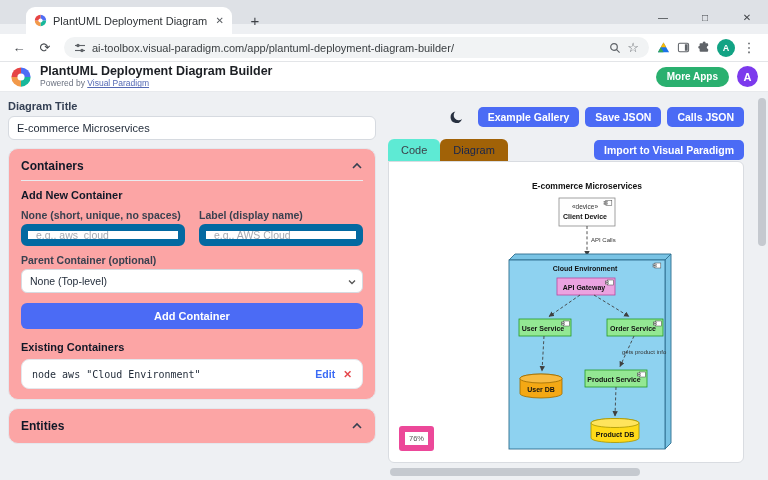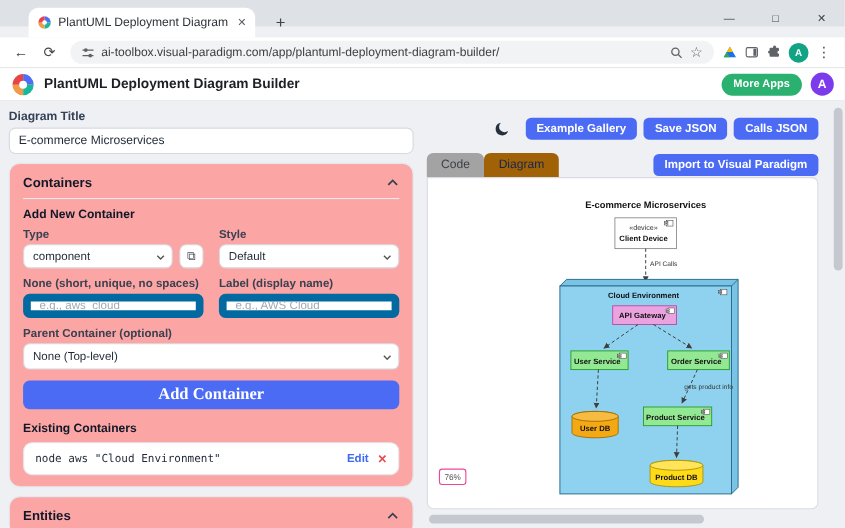--- a/index.html
+++ b/index.html
@@ -47,36 +47,36 @@
   .grid2 { display:grid; grid-template-columns:1fr 1fr; column-gap:14px; }
   .sm-label { font-size:10.5px; font-weight:700; color:#3a4150; margin-bottom:3px; }
   .sel { position:relative; height:22px; border:1px solid #d6dae0; border-radius:6px; background:#fff; font-size:10.5px; color:#1f2937; display:flex; align-items:center; padding:0 18px 0 8px; }
   .sel svg { position:absolute; right:6px; top:8px; }
   .sel.tall { height:24px; }
   .sm-input { width:100%; height:22px; border:7px solid #0369a1; border-radius:6px; background:#fff; padding:0 8px; font-size:10.5px; color:#1f2937; font-family:"Liberation Sans",sans-serif; }
   .sm-input::placeholder { color:#a3a9b2; }
   .type-row { display:flex; gap:6px; }
   .type-row .sel { flex:1; }
   .icon-btn { width:22px; height:22px; border:1px solid #d6dae0; border-radius:6px; background:#fff; display:flex; align-items:center; justify-content:center; }
-  .btn-primary { margin-top:10px; width:100%; height:26px; background:#4b6bf5; border-radius:6px; color:#fff; font-size:15px; font-weight:700; display:flex; align-items:center; justify-content:center;font-family:Liberation Serif, serif; }
+  .btn-primary { margin-top:10px; width:100%; height:26px; background:#4b6bf5; border-radius:6px; color:#fff; font-size:11px; font-weight:700; display:flex; align-items:center; justify-content:center; }
   .existing-item { background:#fff; border:1px solid #e4e7ec; border-radius:8px; height:30px; display:flex; align-items:center; padding:0 10px; gap:8px; }
   .existing-item .code { flex:1; font-family:"DejaVu Sans Mono",monospace; font-size:10px; color:#1f2937; }
   .existing-item .edit { font-size:10.5px; font-weight:700; color:#3b6bf5; text-decoration:none; }
   .existing-item .remove { font-size:10.5px; font-weight:700; color:#e5484d; }
 
   .right-col { position:absolute; left:388px; top:0; width:356px; padding-top:9px; }
   .toolbar { display:flex; justify-content:flex-end; align-items:center; gap:6px; height:32px; }
   .btn-blue { height:20px; line-height:20px; padding:0 10px; border-radius:5px; background:#4b6bf5; color:#fff; font-size:10.5px; font-weight:700; }
   .moon { margin-right:8px; display:flex; align-items:center; }
   .tabsrow { margin-top:6px; height:22px; display:flex; align-items:flex-end; }
-  .ptab { height:22px; line-height:22px; padding:0 13px; font-size:11px; color:#3c4149; border-radius:6px 6px 0 0; background:#a3a3a3; }
+  .ptab { height:22px; line-height:22px; padding:0 13px; font-size:11px; color:#3c4149; border-radius:6px 6px 0 0; background:#5eead4; }
   .ptab.active { background:#a16207; color:#16254f; font-weight:400;margin-top:12px; }
   .tabsrow .btn-blue { margin-left:auto; margin-bottom:1px; }
   .panel { position:relative; width:356px; height:302px; background:#fff; border:1px solid #d9dce1; border-radius:0 6px 6px 6px; }
-  .zoom-badge { position:absolute; left:10px; top:264px; background:#fff; border:1px solid #ec4899; border-radius:3px; font-size:7.5px; color:#555; padding:2px 4px; }
+  .zoom-badge { position:absolute; left:10px; top:264px; background:#fff; border:6px solid #ec4899; border-radius:3px; font-size:7.5px; color:#555; padding:2px 4px; }
   .hscroll { position:relative; margin-top:5px; height:8px; }
   .hscroll .thumb { position:absolute; left:2px; top:0; width:250px; height:8px; background:#c5c9cf; border-radius:4px; }
   .vscroll { position:absolute; right:2px; top:6px; width:8px; height:148px; background:#c5c9cf; border-radius:4px; }
 
   svg text { font-family:"Liberation Sans",sans-serif; }
   .dg-title { font-size:8.5px; font-weight:700; fill:#111; text-anchor:middle; }
   .dg-name { font-size:7px; font-weight:600; fill:#111; text-anchor:middle; }
   .dg-stereo { font-size:6.5px; fill:#333; text-anchor:middle; }
   .dg-small { font-size:6px; fill:#333; }
 </style>
@@ -156,20 +156,24 @@
     </div>
   </div>
 
   <div id="appheader">
     <div class="app-id">
       <svg width="22" height="22" viewBox="0 0 16 16">
           <use href="#vplogo"></use>
         </svg>
       <div>
         <div class="app-title">PlantUML Deployment Diagram Builder</div>
+        <div class="app-sub">
+          <span>Powered by</span>
+          <a href="#">Visual Paradigm</a>
+        </div>
       </div>
     </div>
     <div class="hdr-right">
       <span class="more-apps">More Apps</span>
       <span class="hdr-avatar">A</span>
     </div>
   </div>
 
   <div id="main">
 
@@ -180,45 +184,20 @@
       <div class="card">
         <div class="card-hd">
           <span class="card-title">Containers</span>
           <svg width="12" height="8" viewBox="0 0 12 8">
               <polyline points="2,6 6,2 10,6" fill="none" stroke="#374151" stroke-width="1.6"></polyline>
             </svg>
         </div>
 
         <div class="sec-title">Add New Container</div>
 
-        <div class="grid2">
-          <div>
-            <div class="sm-label">Type</div>
-            <div class="type-row">
-              <div class="sel">
-                <span>component</span>
-                <svg width="8" height="6" viewBox="0 0 8 6">
-                    <polyline points="1,1.5 4,4.5 7,1.5" fill="none" stroke="#555" stroke-width="1.3"></polyline>
-                  </svg>
-              </div>
-              <div class="icon-btn">
-                <span style="font-size:11px;color:#4b5563">⧉</span>
-              </div>
-            </div>
-          </div>
-          <div>
-            <div class="sm-label">Style</div>
-            <div class="sel">
-              <span>Default</span>
-              <svg width="8" height="6" viewBox="0 0 8 6">
-                  <polyline points="1,1.5 4,4.5 7,1.5" fill="none" stroke="#555" stroke-width="1.3"></polyline>
-                </svg>
-            </div>
-          </div>
-        </div>
 
         <div class="grid2" style="margin-top:8px">
           <div>
             <div class="sm-label">None (short, unique, no spaces)</div>
             <input class="sm-input" type="text" placeholder="e.g., aws_cloud" style="">
           </div>
           <div>
             <div class="sm-label">Label (display name)</div>
             <input class="sm-input" type="text" placeholder="e.g., AWS Cloud" style="">
           </div>

